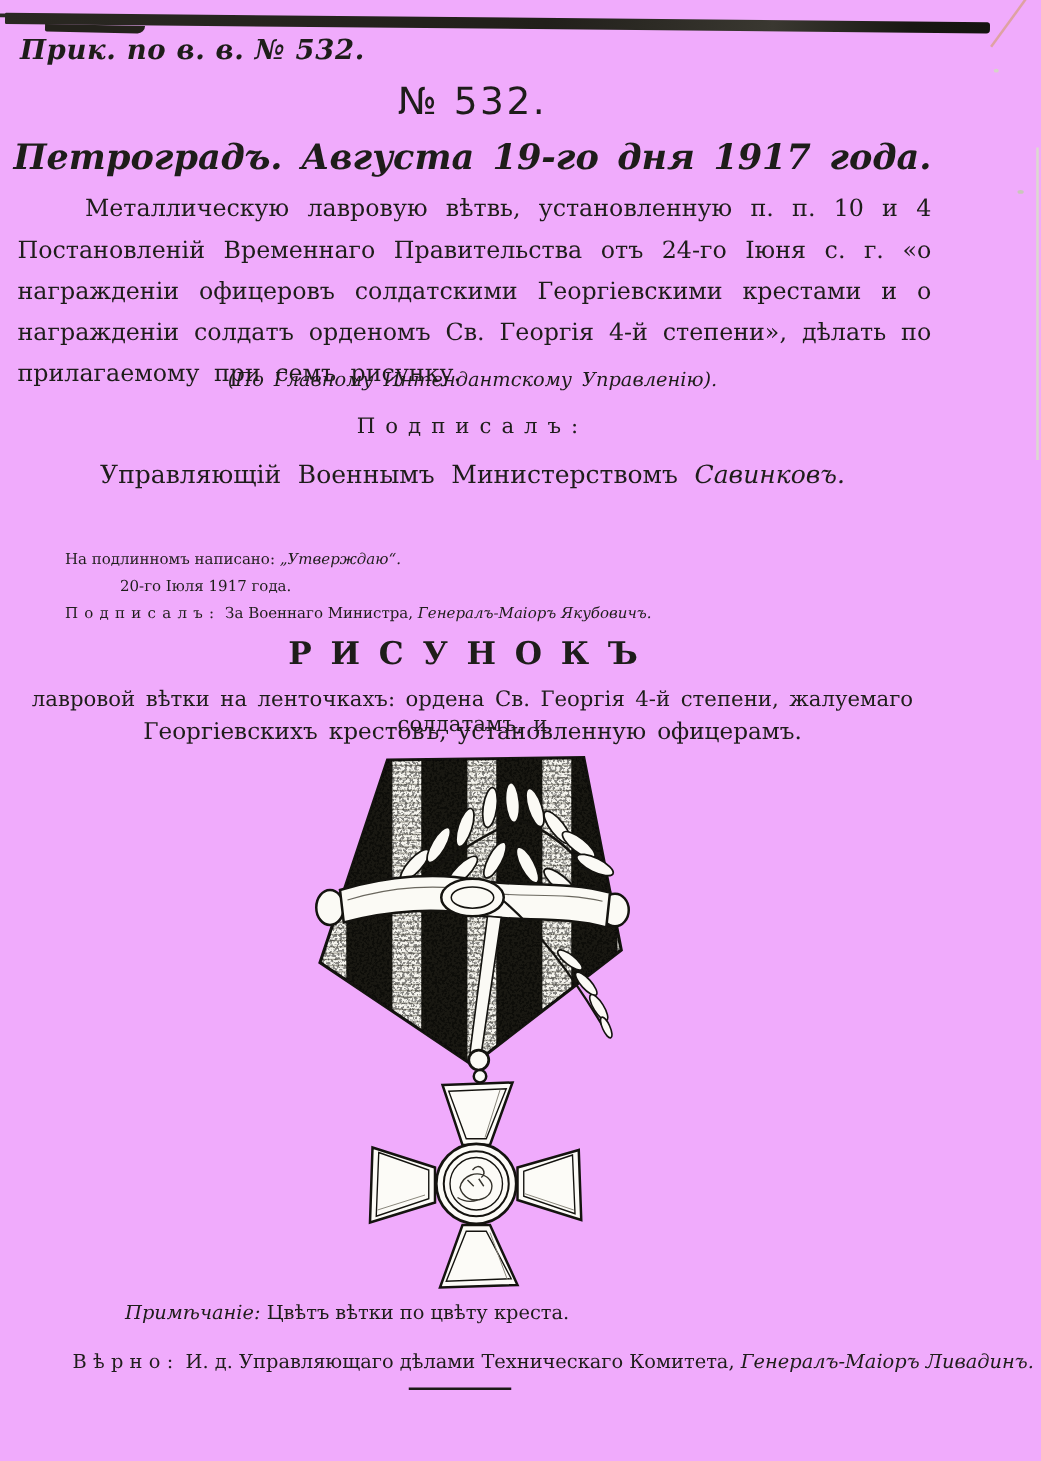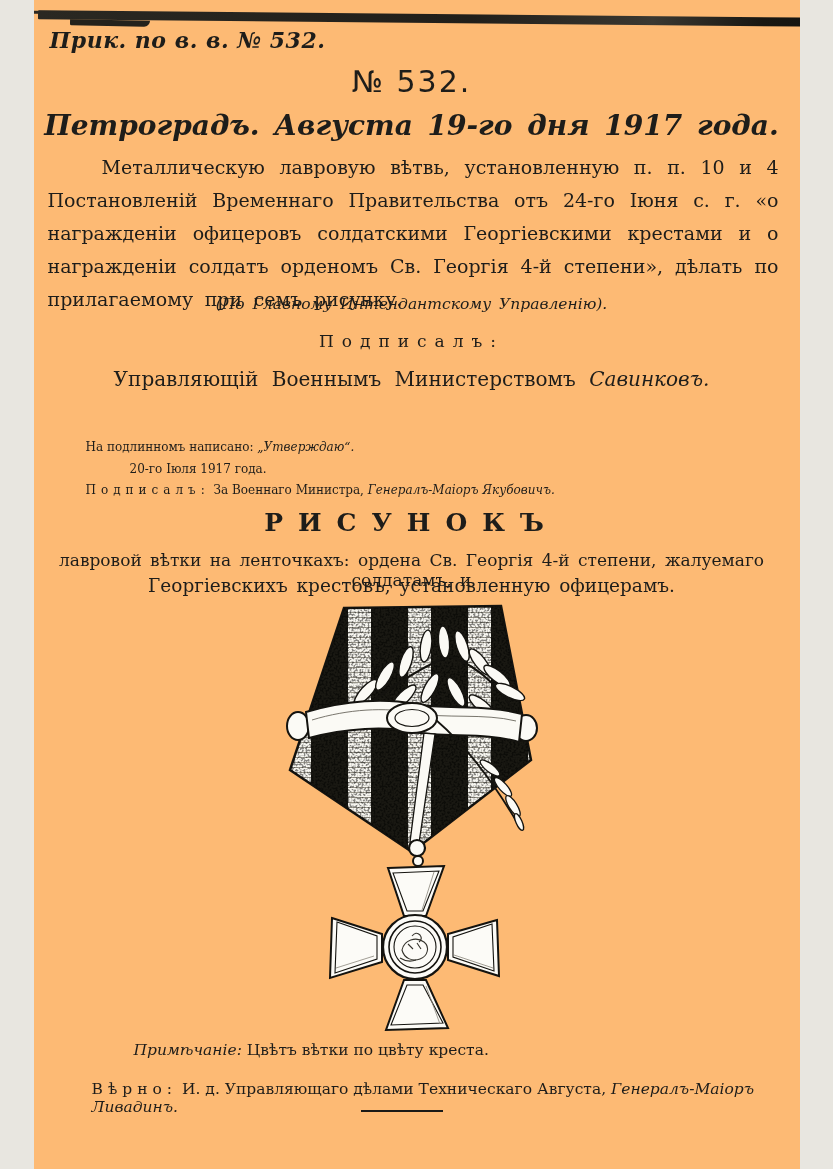--- a/index.html
+++ b/index.html
@@ -1,16 +1,16 @@
 <!DOCTYPE html>
 <html><head>
 <meta charset="utf-8">
 <style>
   html,body{margin:0;padding:0;background:#e8e6e0;}
-  .page{position:relative;width:766px;height:1169px;margin:0 auto;background:#fdba74;
+  .page{position:relative;width:833px;height:1169px;margin:0 auto;background:#f0abfc;
         overflow:hidden;color:#1e1d1a;font-family:"DejaVu Serif","DejaVu Sans",serif;}
   .abs{position:absolute;}
   .c{position:absolute;left:0;width:756px;text-align:center;}
   .it{font-style:italic;}
   
   .topbar{position:absolute;left:4px;top:14px;width:788px;height:9px;
           background:linear-gradient(90deg,#2a2822 0%,#211f1a 55%,#3a3831 78%,#181712 92%,#15140f 100%);
           transform:rotate(0.55deg);border-radius:1px 2px 3px 1px;}
   .topbar-wedge{position:absolute;left:36px;top:20px;width:80px;height:6px;background:#24221c;
           transform:rotate(1.2deg);border-radius:0 0 8px 2px;}
@@ -181,19 +181,19 @@
     </g>
   </svg>
 
   <div class="abs note">
     <span class="it">Примѣчаніе:</span>
     <span>Цвѣтъ вѣтки по цвѣту креста.</span>
   </div>
 
   <div class="abs certify">
     <span class="ls5">Вѣрно:</span>
-    <span>И. д. Управляющаго дѣлами Техническаго Августа,</span>
+    <span>И. д. Управляющаго дѣлами Техническаго Комитета,</span>
     <span class="it">Генералъ-Маіоръ Ливадинъ.</span>
   </div>
 
   <div class="endrule"></div>
 
 </div>
 
 </body></html>

